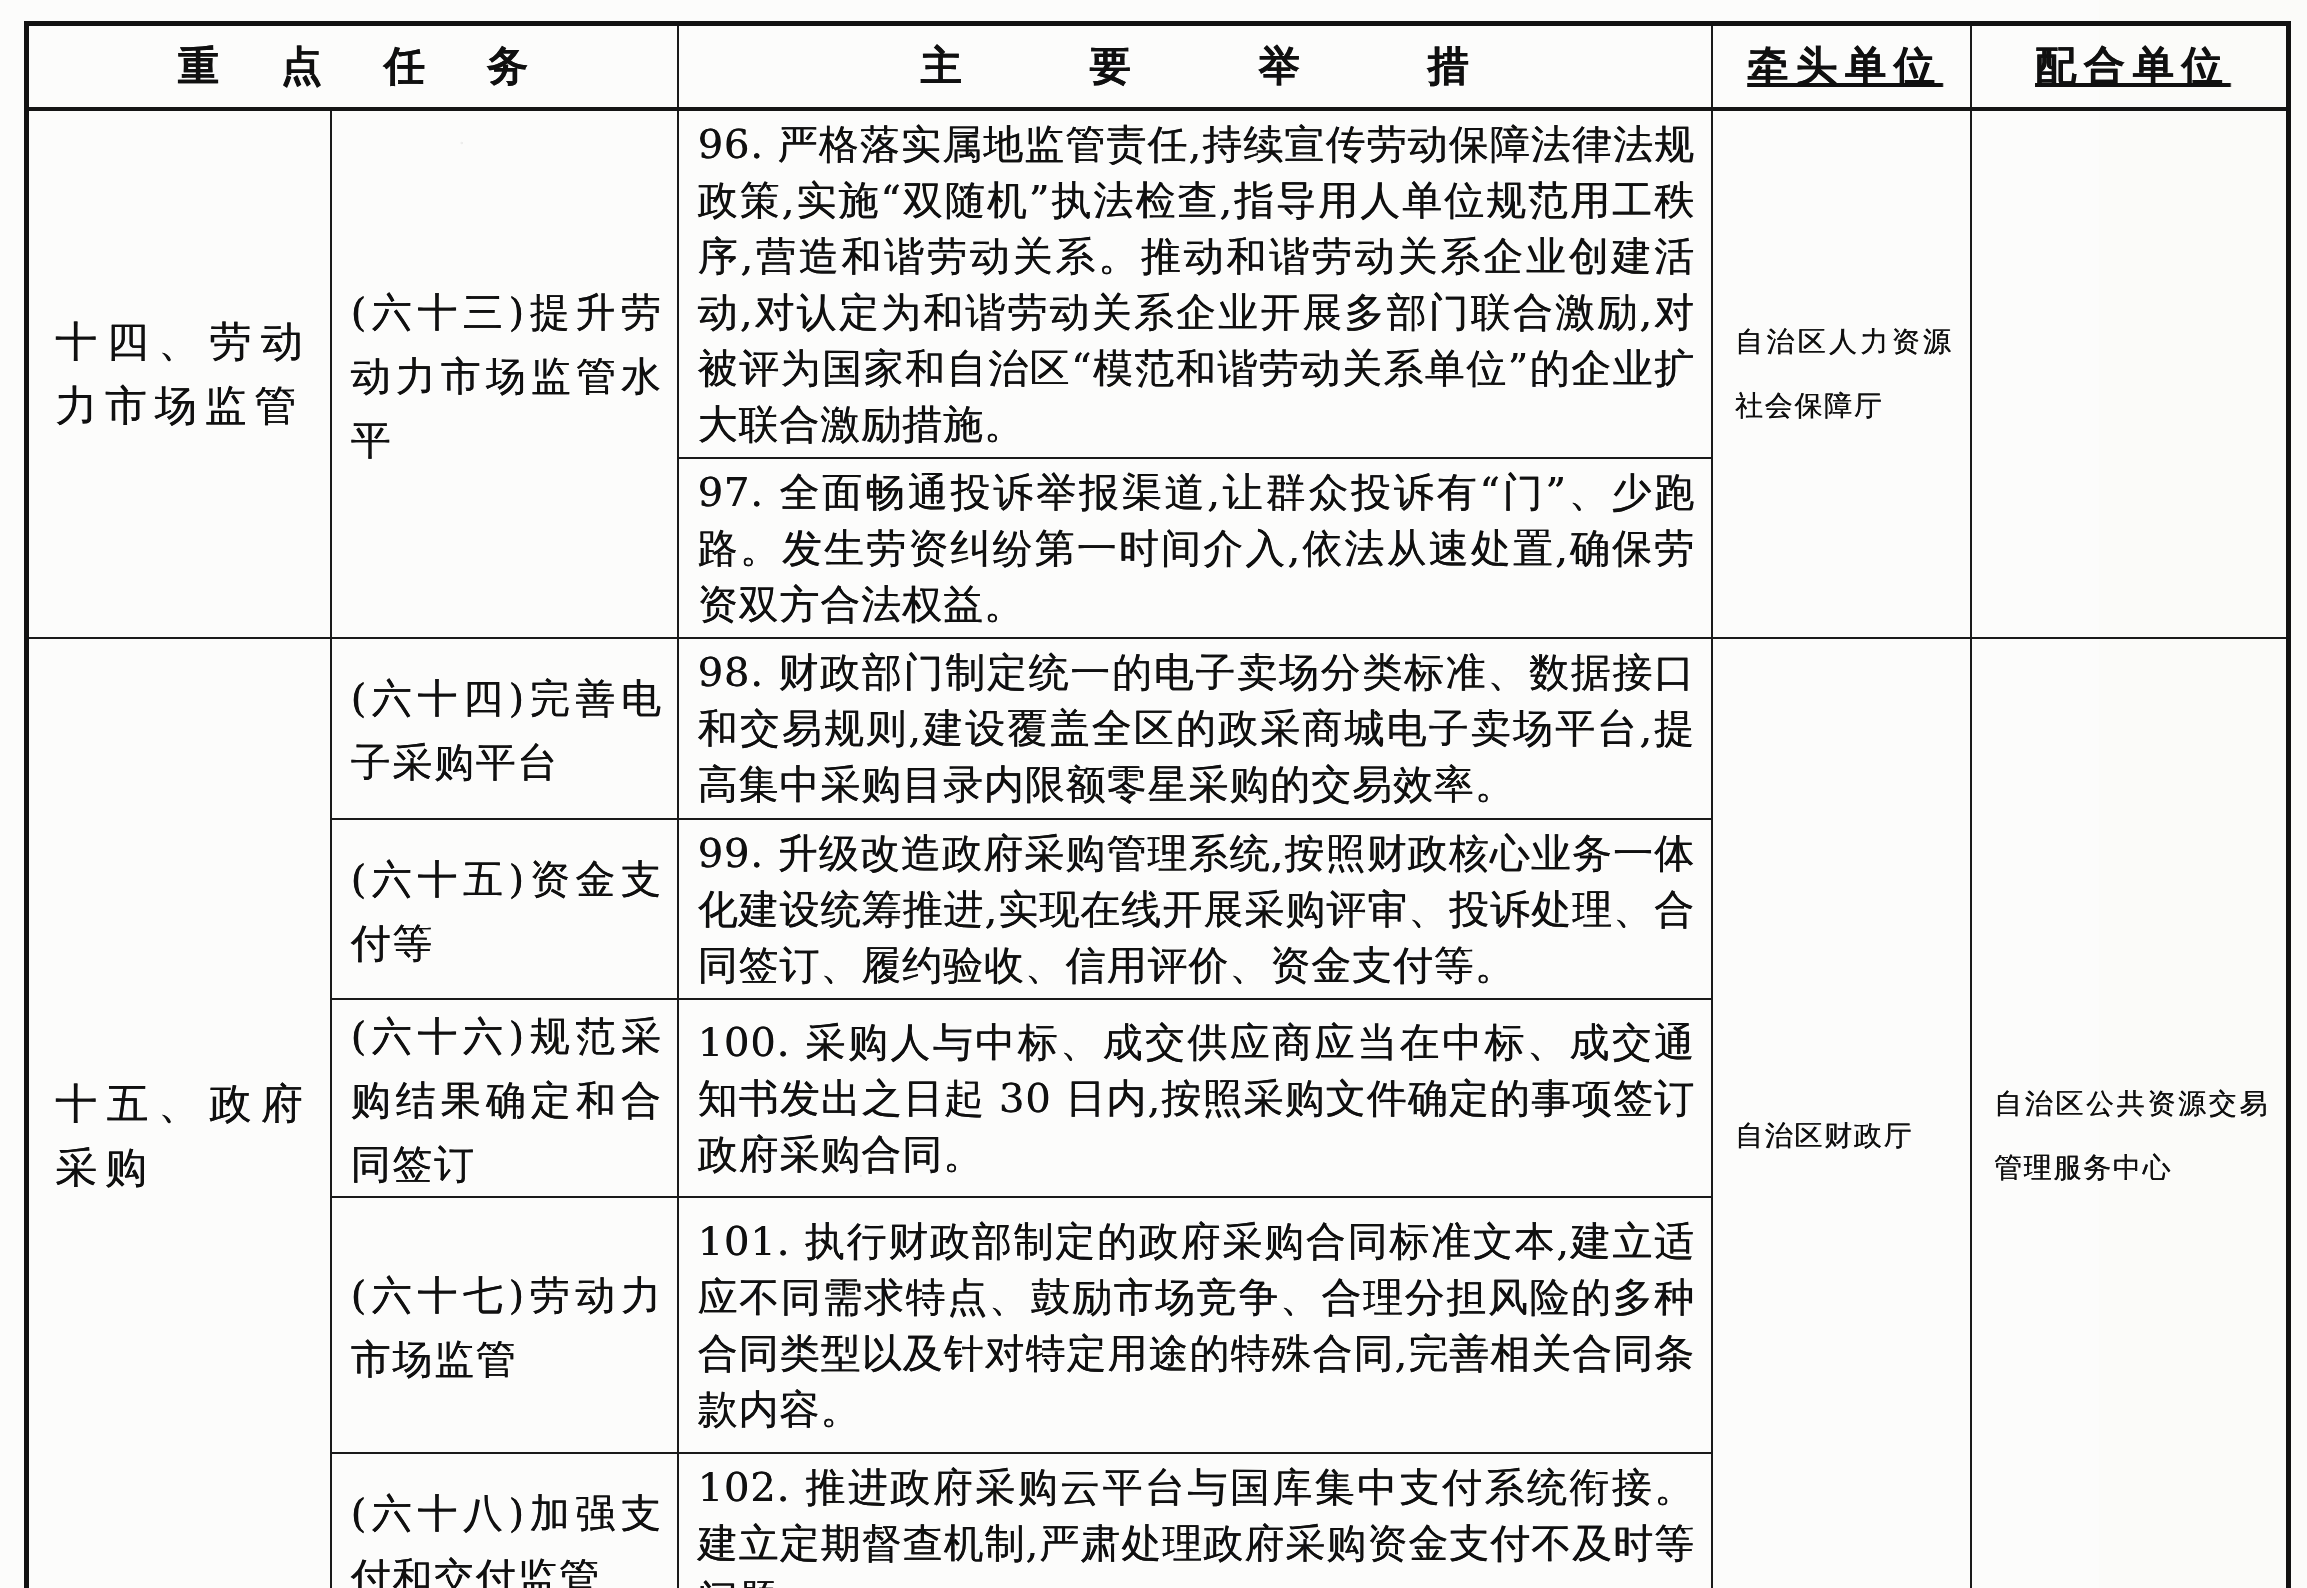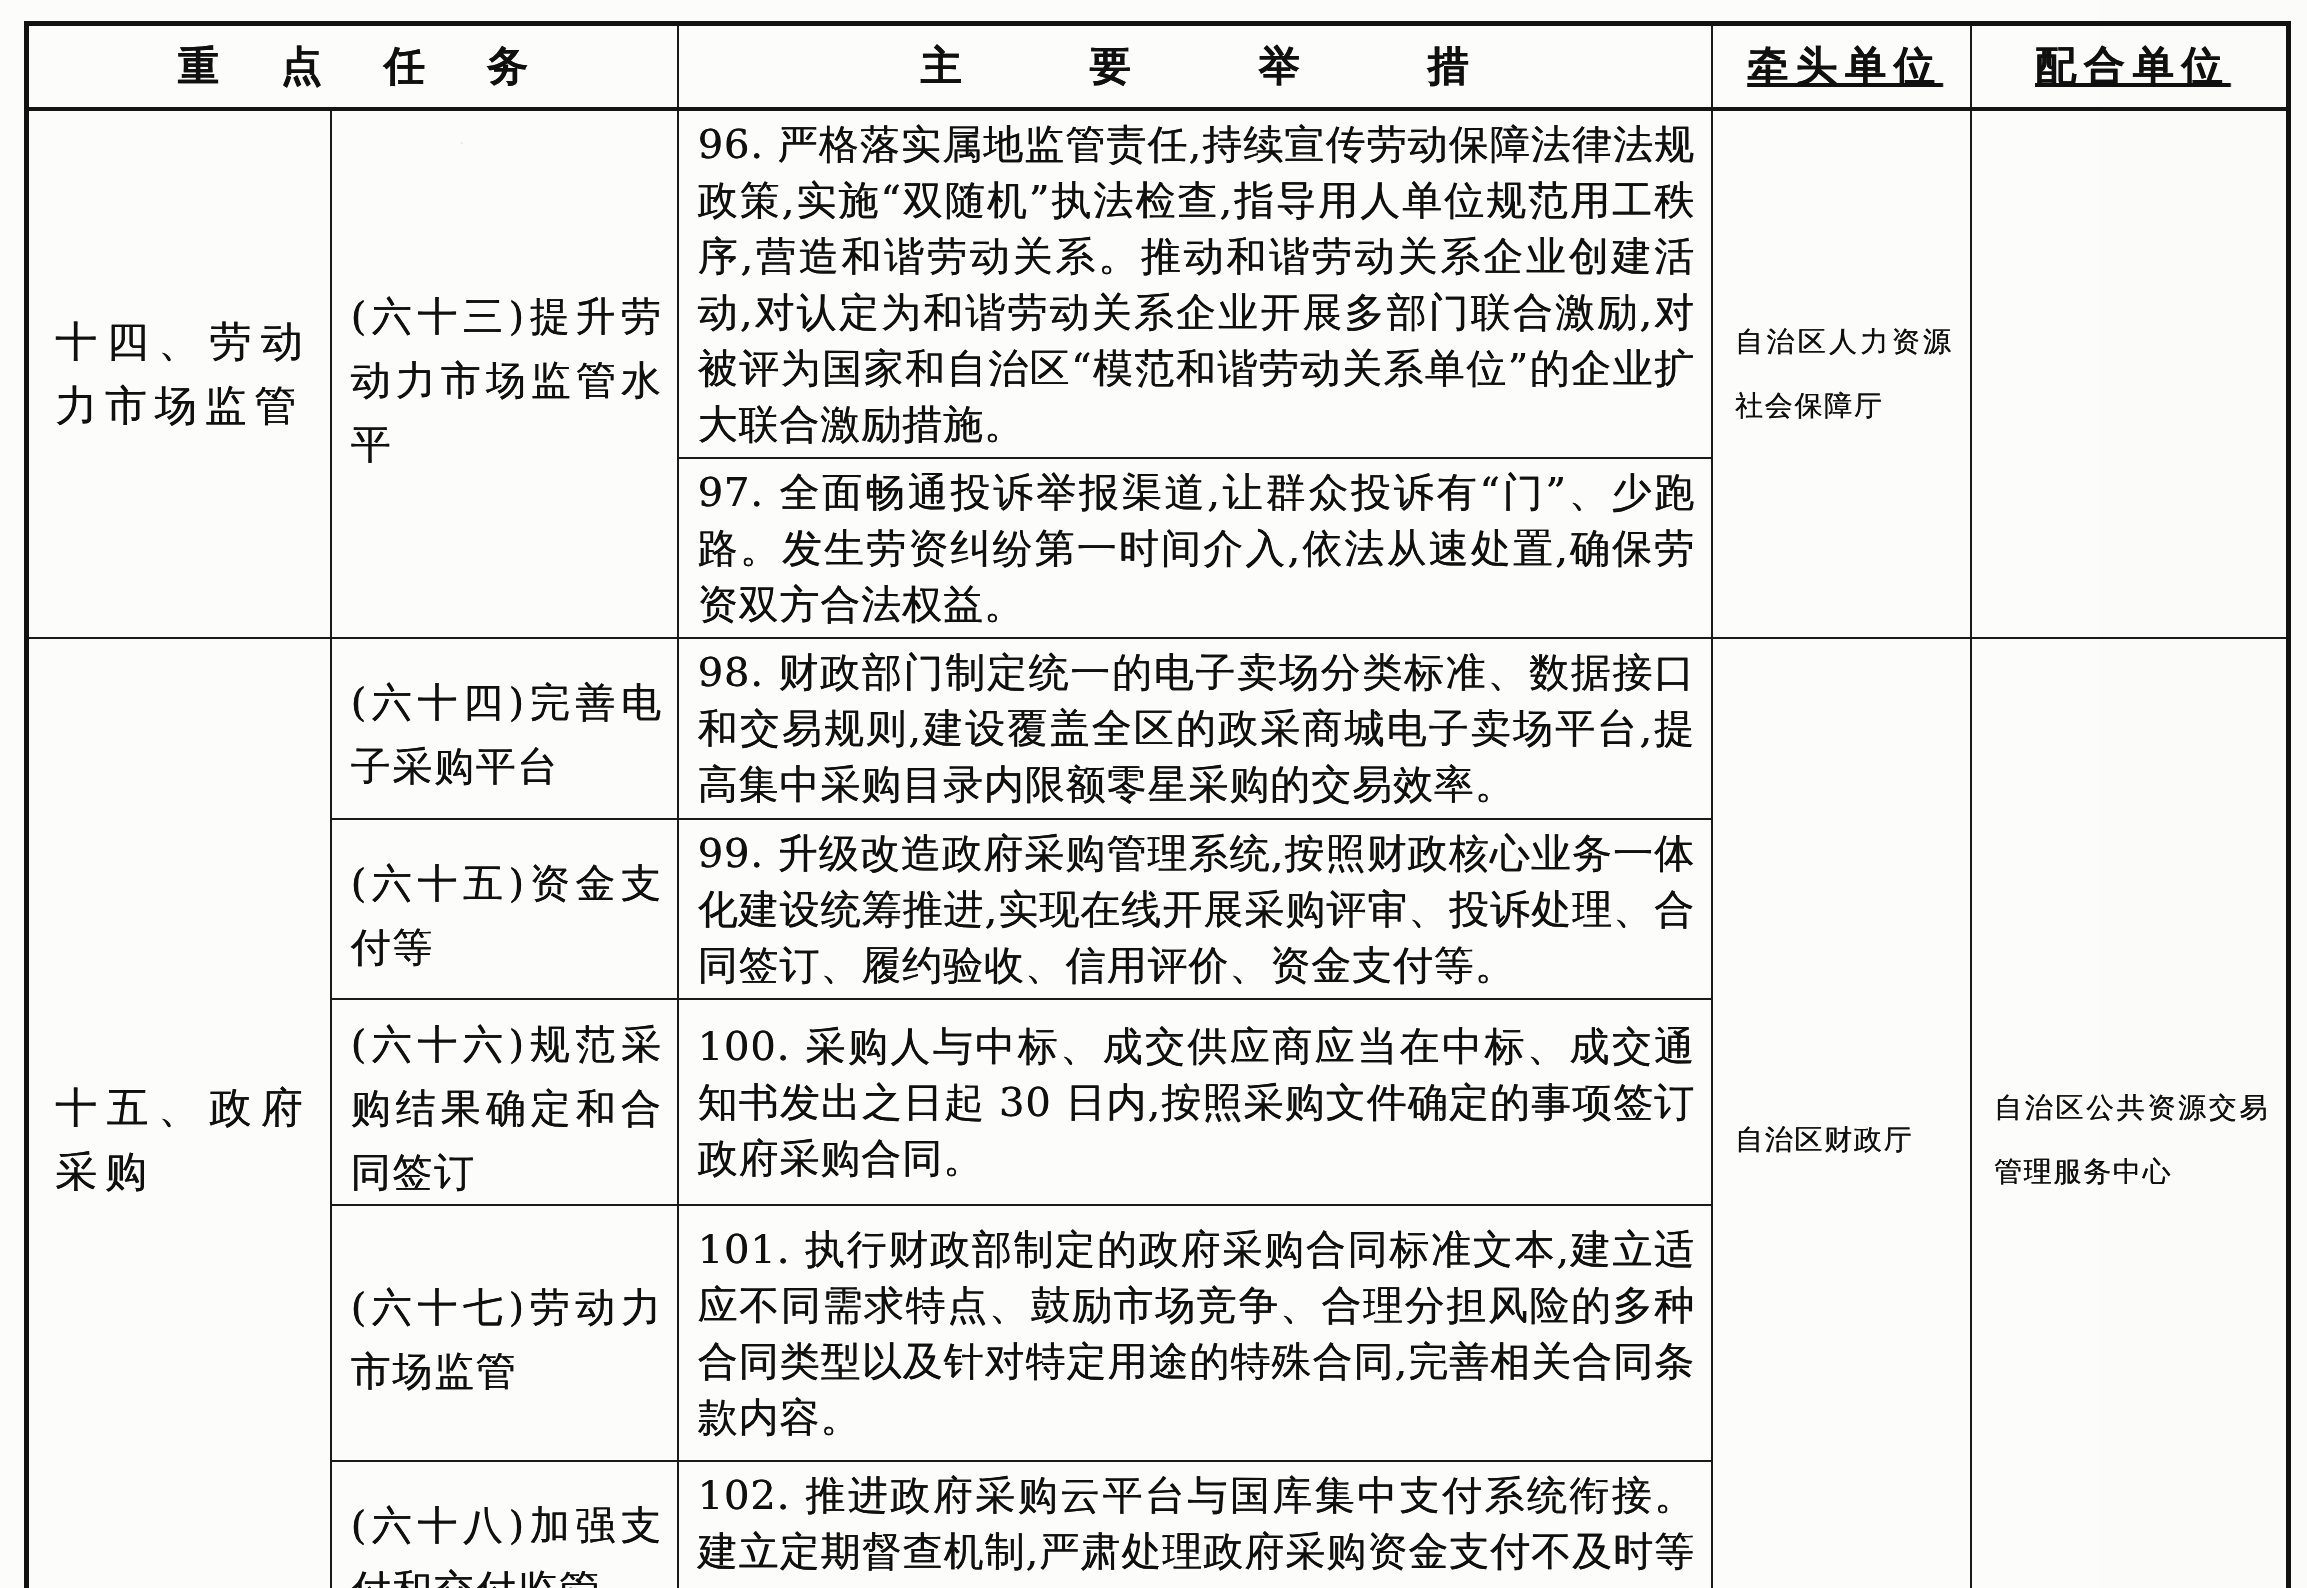--- a/index.html
+++ b/index.html
@@ -60,21 +60,21 @@
     letter-spacing: 7.8px;
     padding: 0 19px 0 26px;
     text-align: justify;
     text-justify: inter-character;
     text-shadow: 0.4px 0 0 currentColor;
   }
   td.task {
     font-size: 40px;
     line-height: 64px;
     letter-spacing: 1.7px;
-    padding: 12px 14px 0 19px;
+    padding: 4px 14px 0 19px;
     text-align: justify;
     text-justify: inter-character;
     text-shadow: 0.4px 0 0 currentColor;
   }
   td.measure {
     font-size: 40px;
     line-height: 56px;
     letter-spacing: 0.9px;
     padding: 5.2px 15.5px 5.2px 19px;
     text-align: justify;

